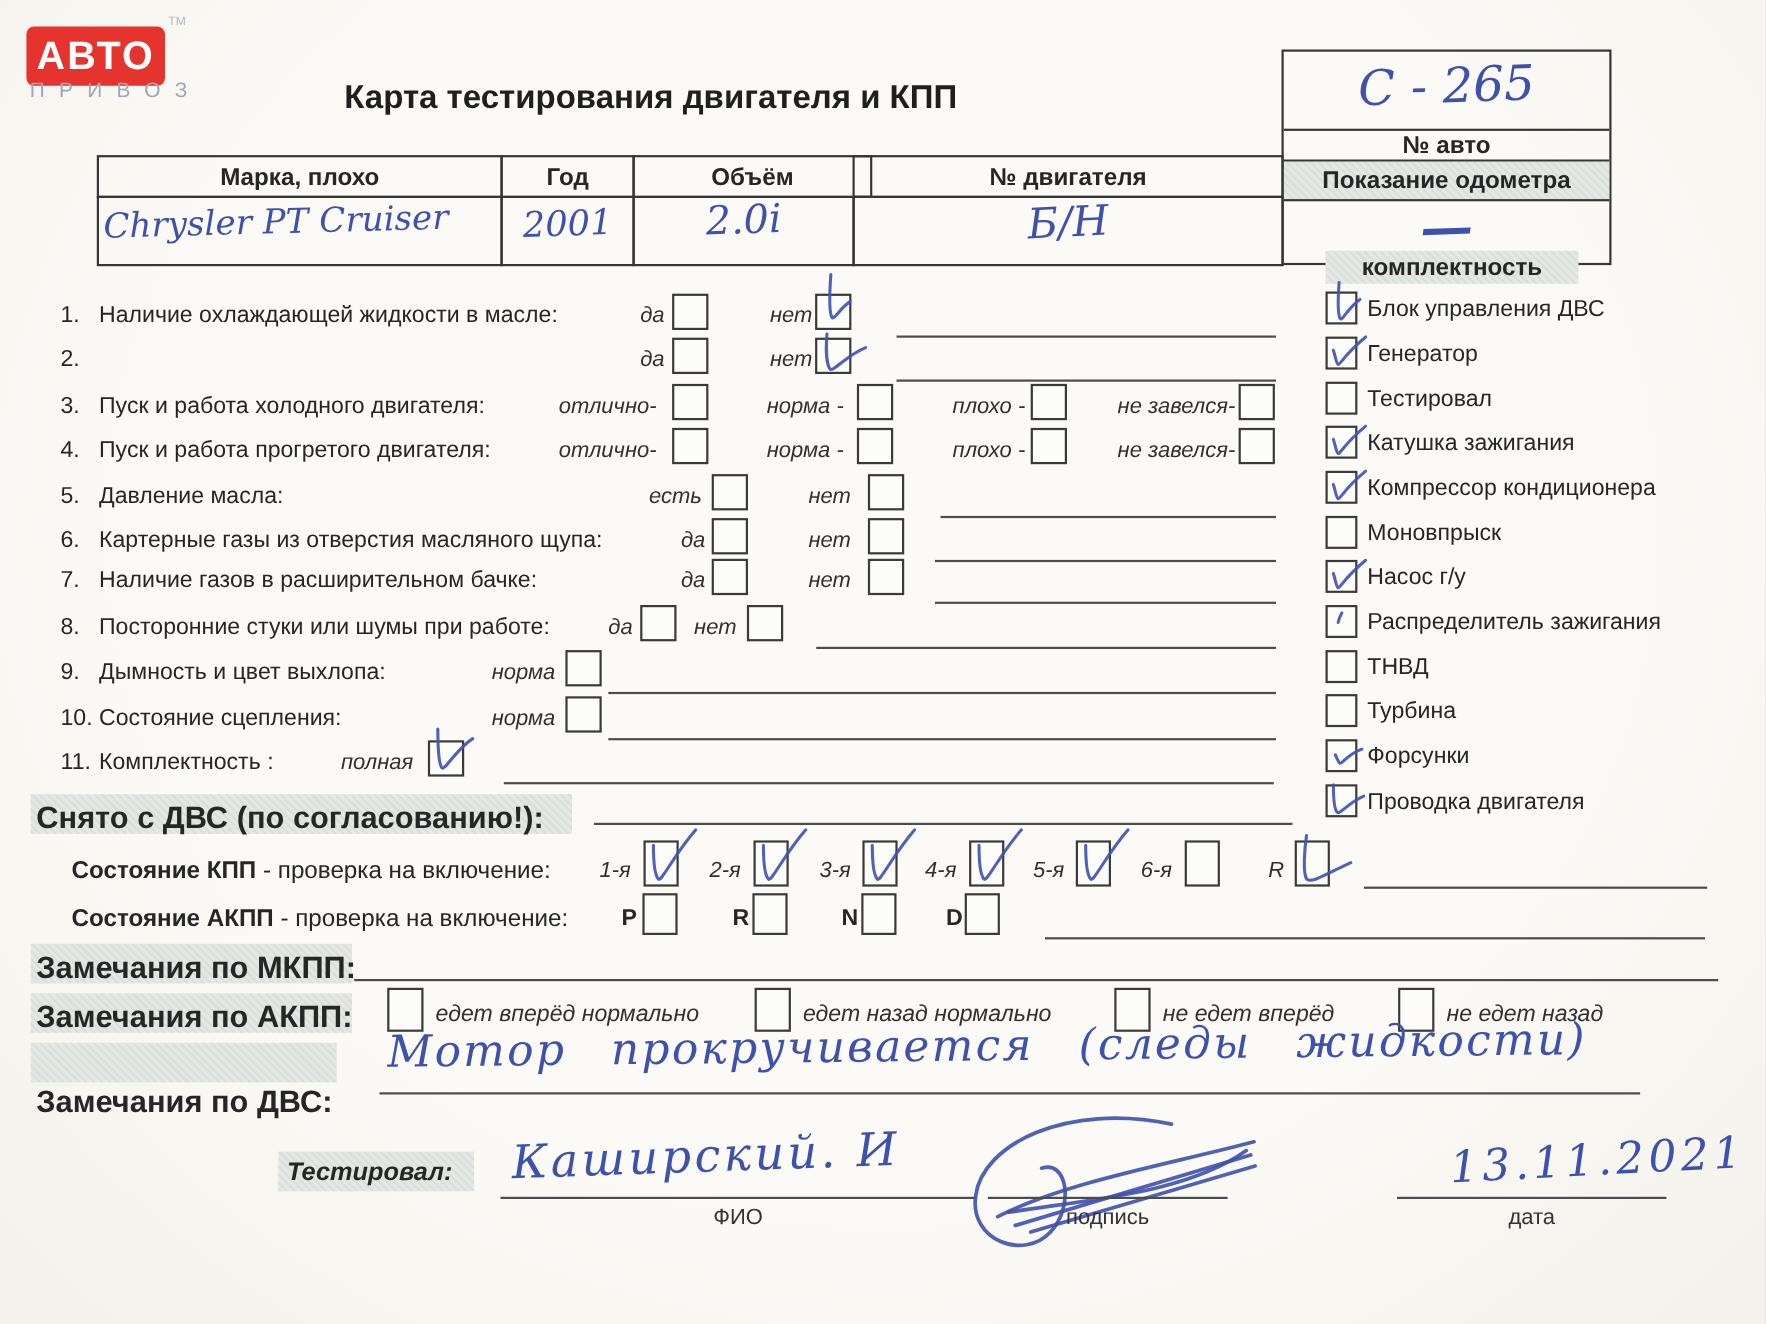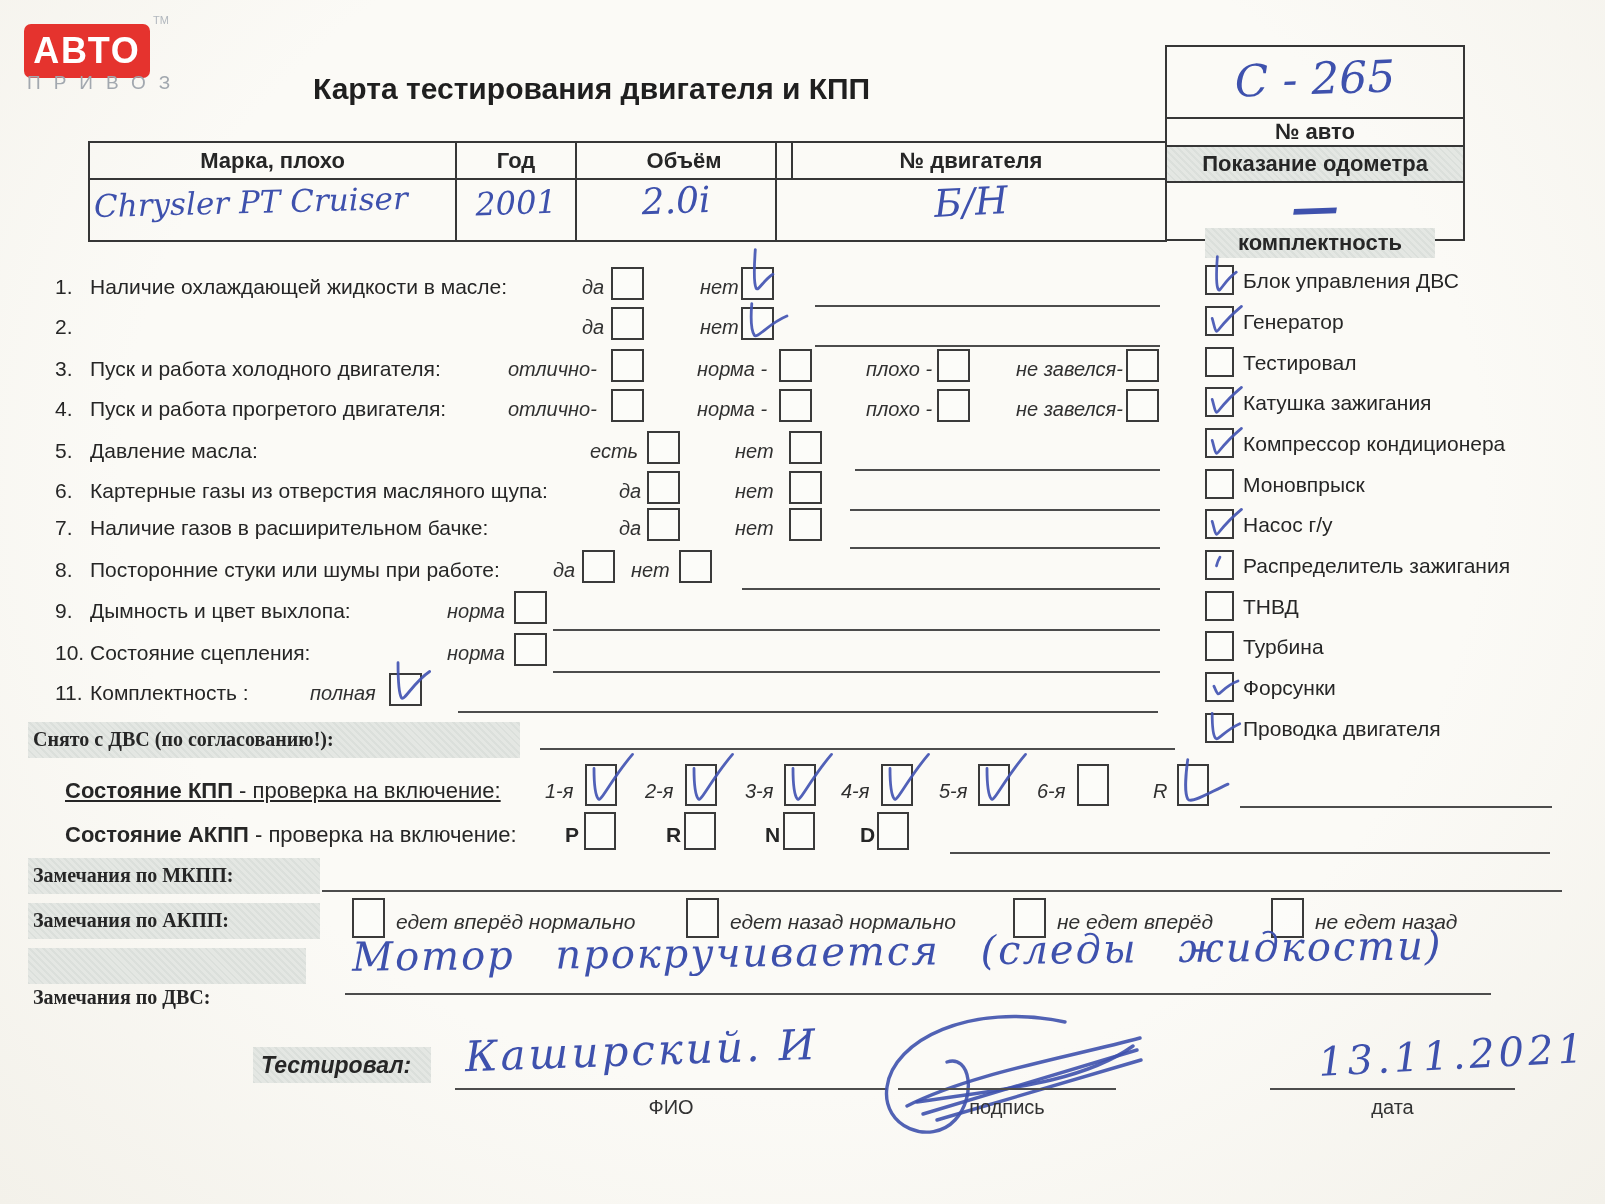--- a/index.html
+++ b/index.html
@@ -3,21 +3,21 @@
 <meta charset="utf-8">
 <style>
   html,body{margin:0;padding:0;background:#e8e6e0;}
   #page{position:relative;width:1605px;height:1204px;margin:0 auto;overflow:hidden;
         background:radial-gradient(ellipse at 50% 40%, #fbfaf6 60%, #f3f1ea 100%);
         font-family:"Liberation Sans",sans-serif;color:#262626;}
   .abs{position:absolute;}
   .lbl{font-size:21px;line-height:1.2;color:#262626;white-space:nowrap;}
   .b{font-weight:bold;}
   .opt{font-style:italic;font-size:20px;color:#303030;white-space:nowrap;}
-  .big{font-size:20px;font-family:Liberation Serif, serif;}
+  .big{font-size:28px;}
   .shade{background:#e4e7e3;background-image:repeating-linear-gradient(45deg,rgba(140,155,150,.10) 0 2px,transparent 2px 5px);}
   .ln{position:absolute;height:2px;background:#4c4c4c;}
   .hw{font-family:"DejaVu Serif",serif;font-style:italic;color:#3e51ad;white-space:nowrap;}
   .cb{position:absolute;width:33px;height:33px;border:2px solid #3a3a3a;background:rgba(255,255,255,.35);box-sizing:border-box;}
   .cb.sm{width:29px;height:30px;}
   .cb.tall{width:32px;height:42px;}
   .cb svg{position:absolute;left:0;top:0;width:100%;height:100%;overflow:visible;display:none;}
   .cb.checked svg{display:block;}
   .cb path{fill:none;stroke:#4254b2;stroke-width:3.2;stroke-linecap:round;opacity:.92;}
   .cell{position:absolute;box-sizing:border-box;border:2px solid #363636;}
@@ -216,21 +216,21 @@
       <svg viewBox="0 0 33 33">
         <path d="M8 -14 C8 0 8 20 12 26 C15 30 26 8 44 -4"></path>
       </svg>
     </span>
   <div class="ln" style="left:458px;top:711px;width:700px;"></div>
 
   <div class="abs shade" style="left:28px;top:722px;width:492px;height:36px;"></div>
   <span class="abs lbl b big" style="left:33px;top:727px">Снято с ДВС (по согласованию!):</span>
   <div class="ln" style="left:540px;top:748px;width:635px;"></div>
 
-  <span class="abs lbl" style="left:65px;top:778px;font-size:22px;text-decoration:underline;"><b>Состояние КПП</b><span> - проверка на включение:</span></span>
+  <span class="abs lbl" style="left:65px;top:778px;font-size:22px;"><b>Состояние КПП</b><span> - проверка на включение:</span></span>
   <span class="abs opt" style="left:545px;top:780px">1-я</span>
   <span class="cb tall checked" style="left:585px;top:764px">
       <svg viewBox="0 0 32 42">
         <path d="M8 2 C8 14 9 32 13 37 C16 41 28 14 52 -14"></path>
       </svg>
     </span>
   <span class="abs opt" style="left:645px;top:780px">2-я</span>
   <span class="cb tall checked" style="left:685px;top:764px">
       <svg viewBox="0 0 32 42">
         <path d="M8 2 C8 14 9 32 13 37 C16 41 28 14 52 -14"></path>

